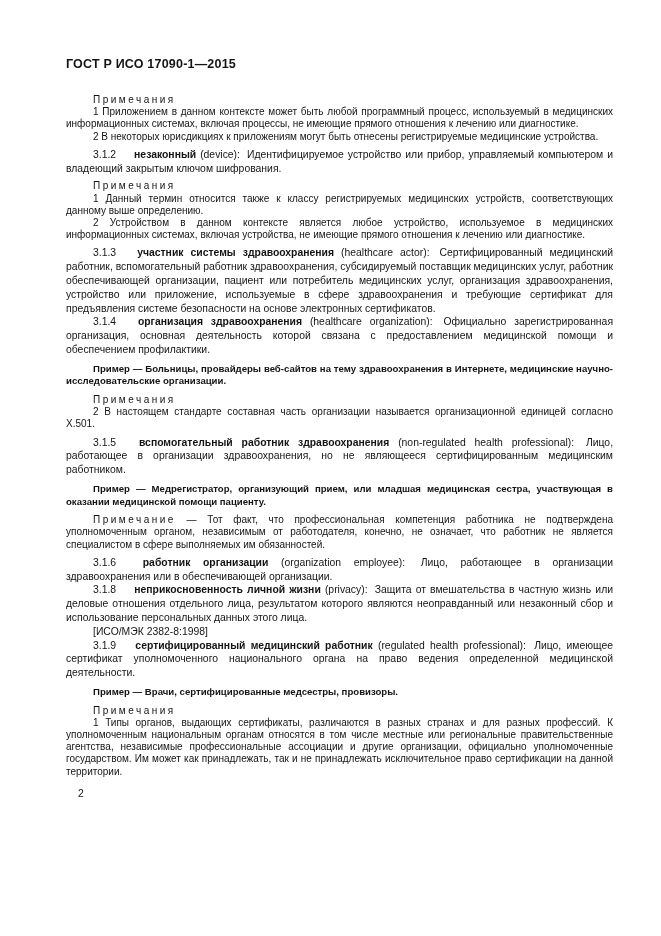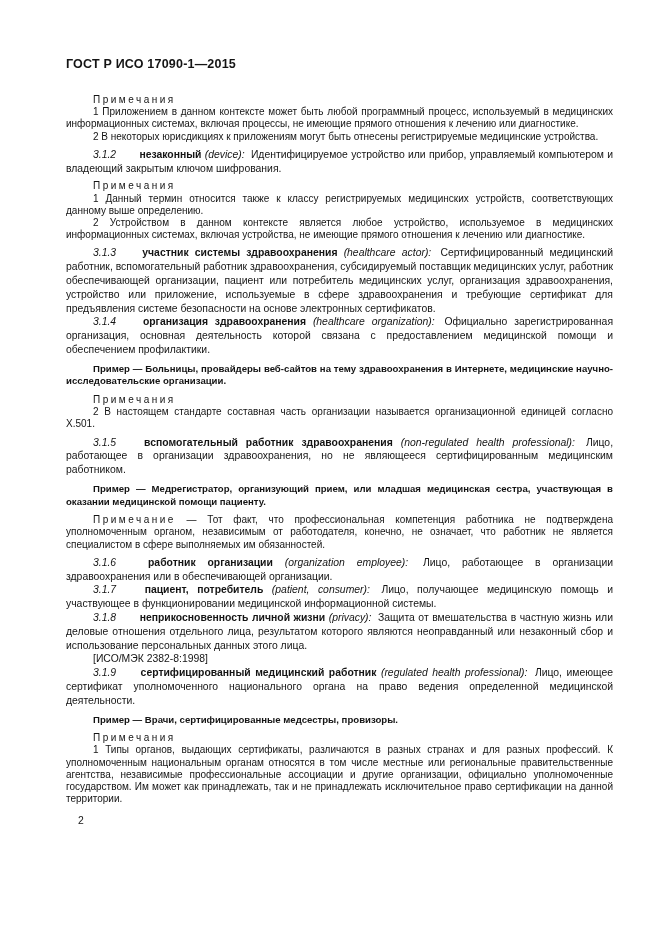--- a/index.html
+++ b/index.html
@@ -36,22 +36,22 @@
   .note-group { margin: 5px 0; }
   .spaced { letter-spacing: 2.5px; }
   .example {
     font-size: 9.6px;
     line-height: 12.6px;
     font-weight: 700;
     text-align: justify;
     text-indent: 27px;
     margin: 6px 0;
   }
-  .num { margin-right: 20px; font-style: italic; }
-  .eng { margin-right: 3px; font-style: italic; }
+  .num { margin-right: 14px; }
+  .eng { margin-right: 3px; }
   .page-number {
     font-size: 10.4px;
     margin-top: 10px;
     margin-left: 12px;
   }
 </style>
 </head>
 <body>
 
 <div class="page">
@@ -115,26 +115,20 @@
   </div>
 
   <p class="body-text">
     <span class="num">3.1.6</span>
     <b>работник организации</b>
     <span class="eng">(organization employee):</span>
     <span>Лицо, работающее в организации здравоохранения или в обеспечивающей организации.</span>
   </p>
 
 
-  <p class="body-text">
-    <span class="num">3.1.7</span>
-    <b>пациент, потребитель</b>
-    <span class="eng">(patient, consumer):</span>
-    <span>Лицо, получающее медицинскую помощь и участвующее в функционировании медицинской информационной системы.</span>
-  </p>
 
   <p class="body-text">
     <span class="num">3.1.8</span>
     <b>неприкосновенность личной жизни</b>
     <span class="eng">(privacy):</span>
     <span>Защита от вмешательства в частную жизнь или деловые отношения отдельного лица, результатом которого являются неоправданный или незаконный сбор и использование персональных данных этого лица.</span>
   </p>
 
   <p class="body-text">[ИСО/МЭК 2382-8:1998]</p>
 

